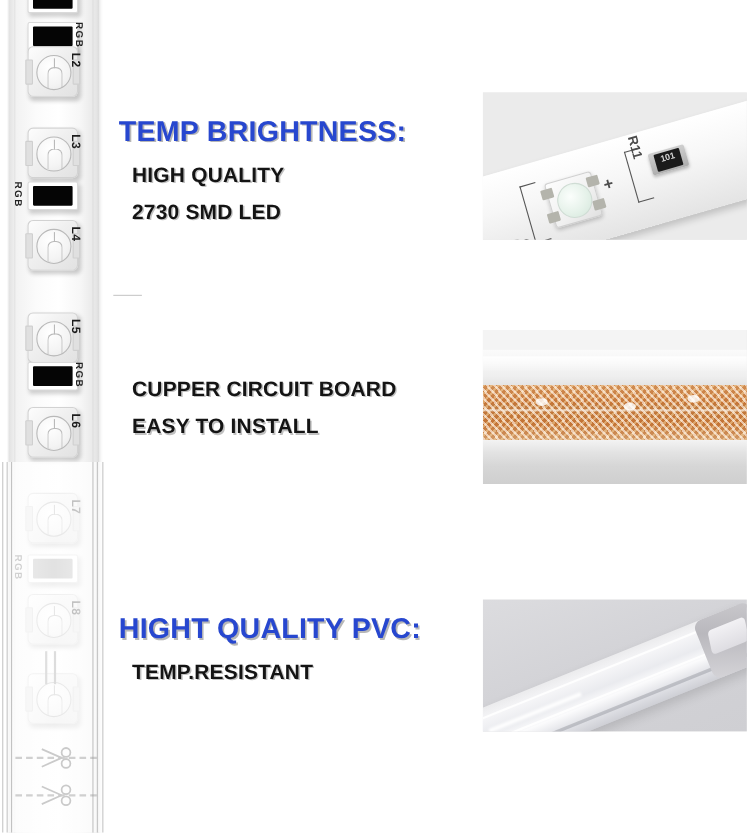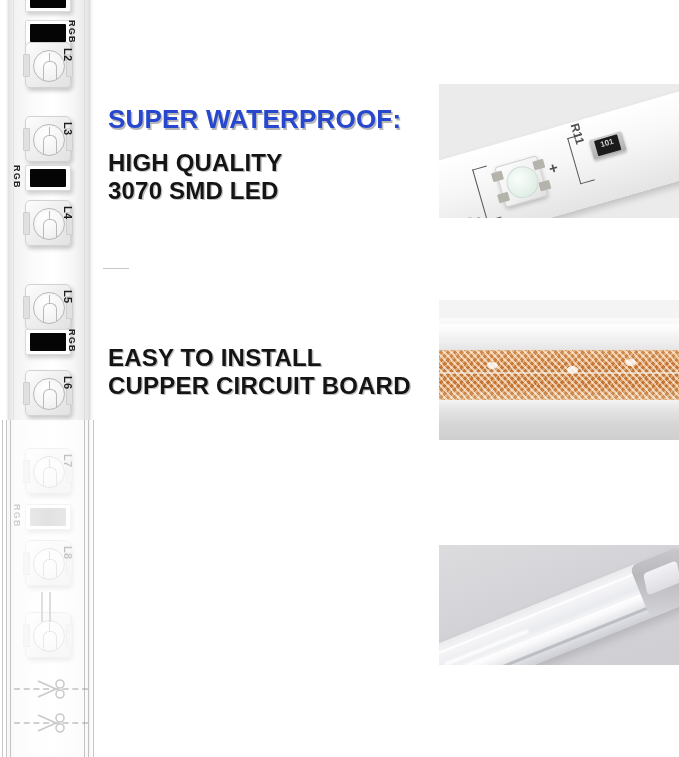--- a/index.html
+++ b/index.html
@@ -195,23 +195,23 @@
     margin: 0;
     font-family: "Liberation Sans", sans-serif;
     font-size: 26px;
     font-weight: 700;
     color: #2747cf;
     letter-spacing: 0.2px;
     text-shadow: 1.5px 1.5px 0 rgba(170,170,170,0.85);
     white-space: nowrap;
   }
   .feature .line {
-    margin: 0;
+    margin: 12px;
     font-family: "Liberation Sans", sans-serif;
-    font-size: 24px;
+    font-size: 19px;
     font-weight: 700;
     color: #141414;
     letter-spacing: 0.2px;
     line-height: 1.17;
     text-shadow: 1.3px 1.3px 0 rgba(178,178,178,0.8);
     white-space: nowrap;
   }
   .feature .body { margin-top: 14px; }
 
   .tiny-rule {
@@ -512,37 +512,39 @@
       <g stroke="#8c8c8c" stroke-width="1.6" fill="none">
         <path d="M2 3 L20 11 M2 19 L20 11"></path>
         <circle cx="24" cy="6" r="4"></circle>
         <circle cx="24" cy="16" r="4"></circle>
       </g>
     </svg>
   </div>
 </div>
 
 <div class="feature" style="left:108px; top:104px;">
-  <h2>SUPER WATERPROOF:</h2>
+  <h2>TEMP BRIGHTNESS:</h2>
   <div class="body">
     <p class="line">HIGH QUALITY</p>
-    <p class="line">3070 SMD LED</p>
+    <p class="line">2730 SMD LED</p>
   </div>
 </div>
 <div class="tiny-rule"></div>
 
 <div class="feature" style="left:108px; top:330px;">
   <div class="body">
+    <p class="line">CUPPER CIRCUIT BOARD</p>
     <p class="line">EASY TO INSTALL</p>
-    <p class="line">CUPPER CIRCUIT BOARD</p>
   </div>
 </div>
 
 <div class="feature" style="left:108px; top:556px;">
+  <h2>HIGHT QUALITY PVC:</h2>
   <div class="body">
+    <p class="line">TEMP.RESISTANT</p>
   </div>
 </div>
 
 <div class="photo" style="left:439px; top:84px; width:240px; height:134px;">
   <div class="pcb-bg"></div>
   <div class="pcb-strip">
 
     <div class="bracket" style="left:96px; top:18px; width:14px; height:52px;"></div>
     <div class="bracket" style="left:196px; top:14px; width:14px; height:46px;"></div>
 

